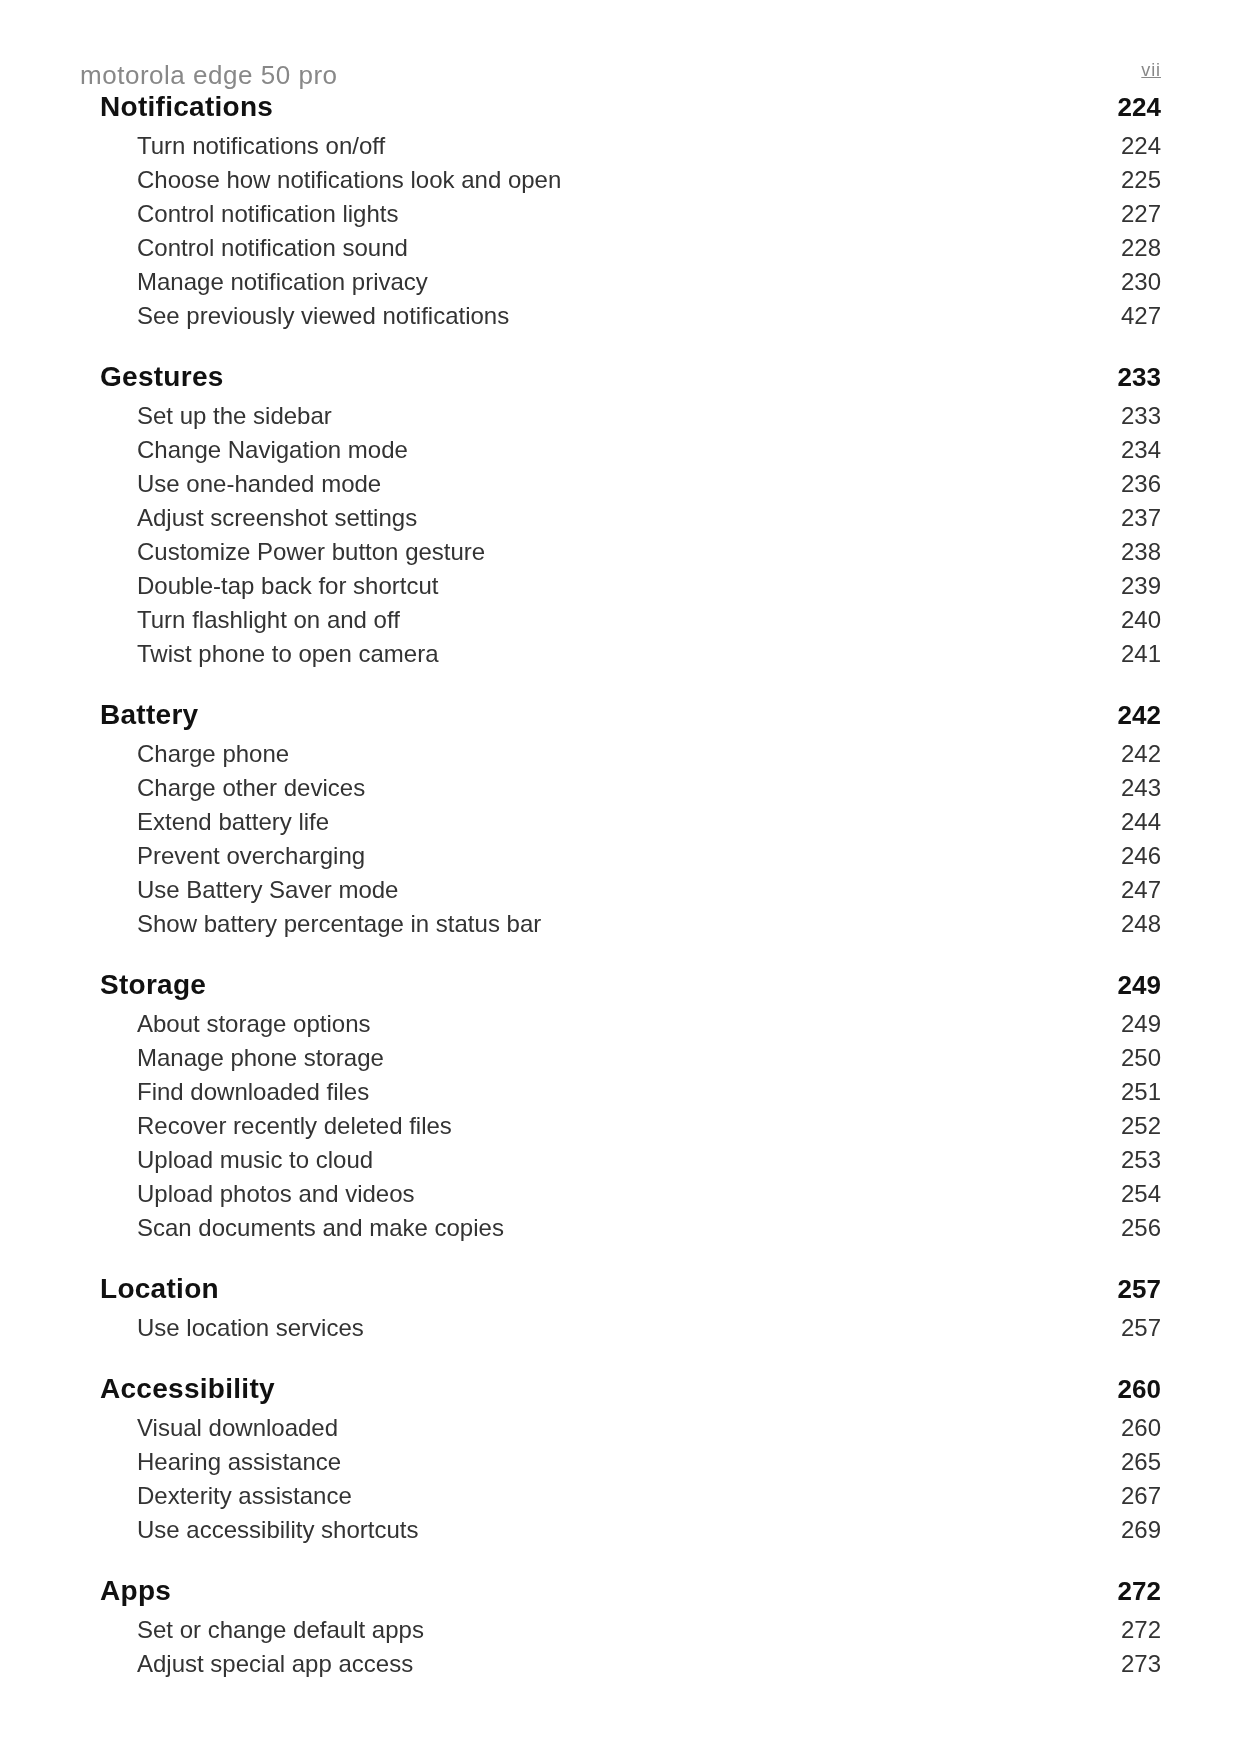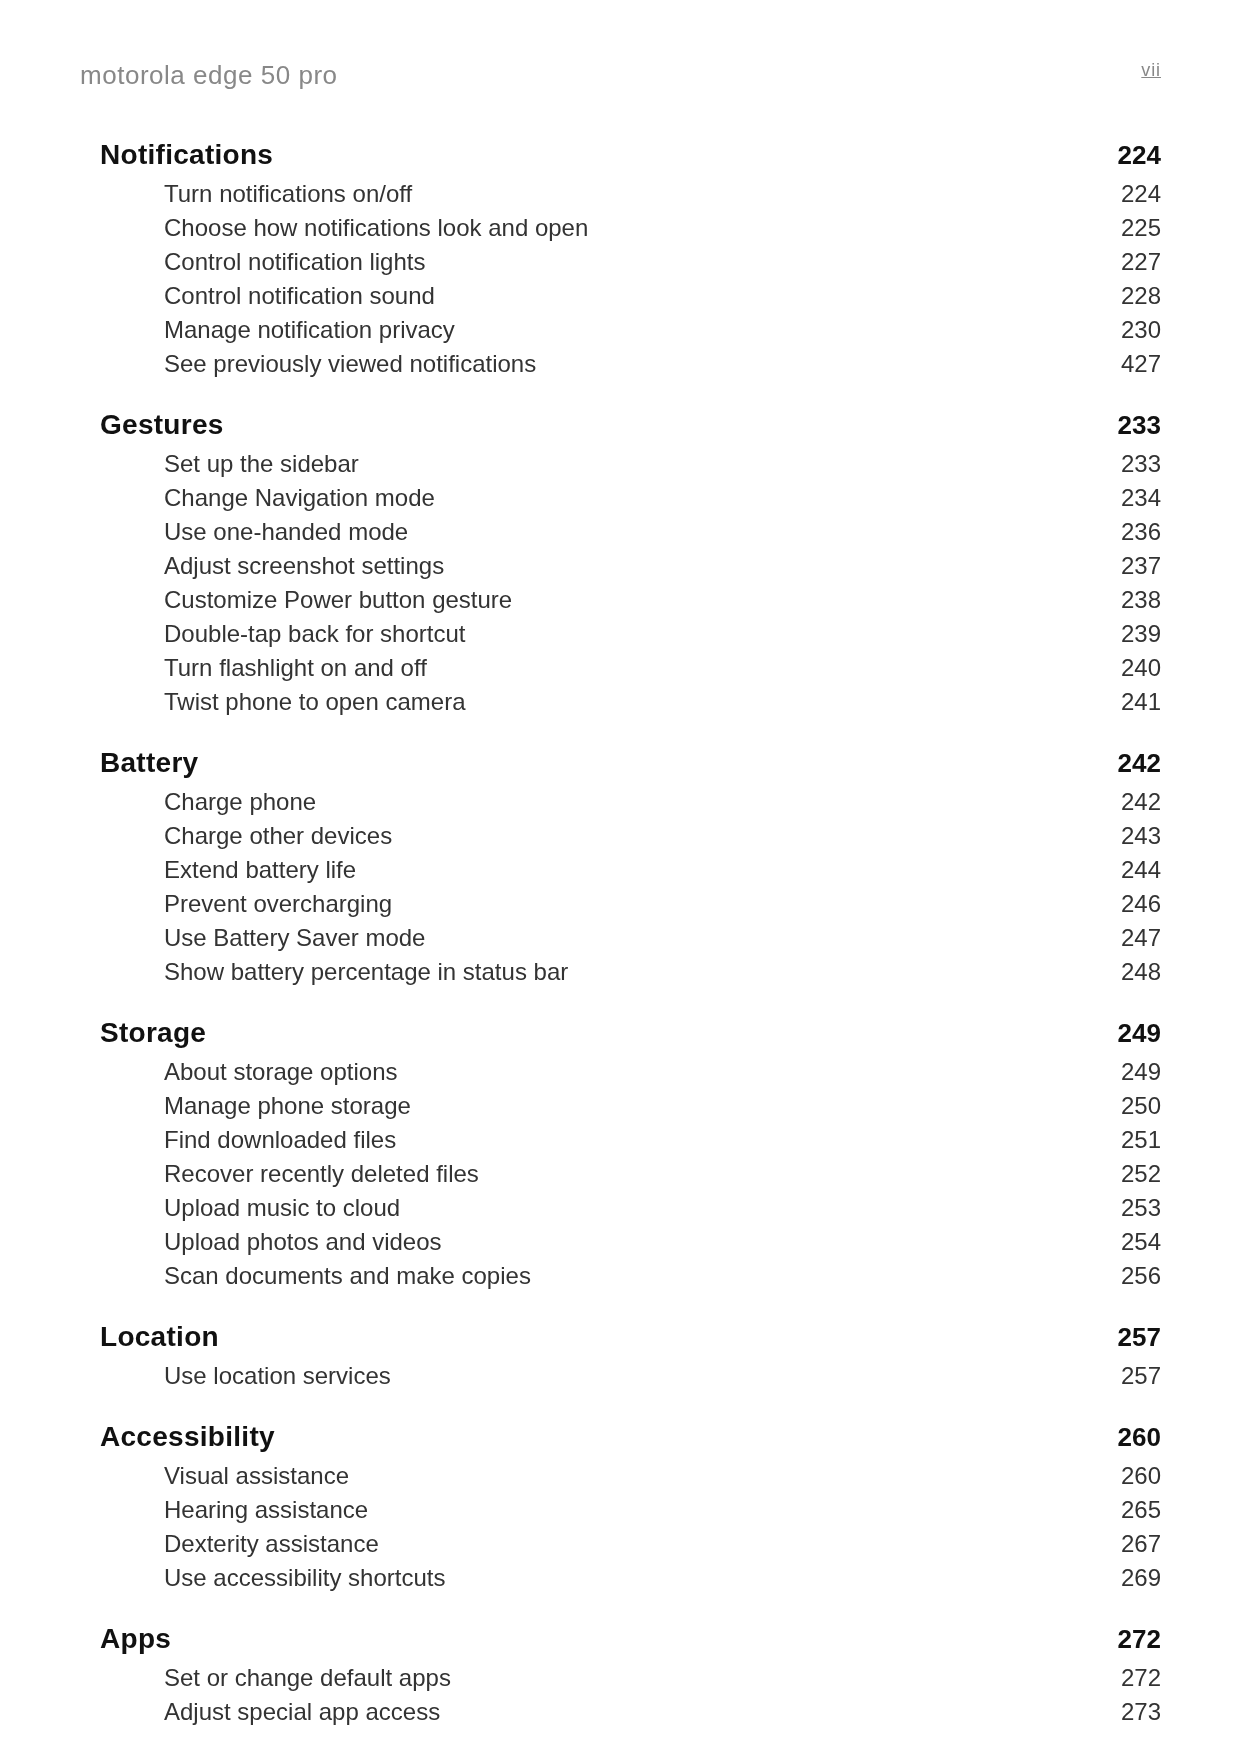--- a/index.html
+++ b/index.html
@@ -14,21 +14,20 @@
       width: 1241px;
       min-height: 1754px;
       padding: 60px 80px 80px 80px;
       color: #222222;
     }
 
     .page-header {
       display: flex;
       justify-content: space-between;
       align-items: flex-start;
-      margin-bottom: 48px;
     }
 
     .device-name {
       font-size: 26px;
       color: #888888;
       font-weight: 400;
       letter-spacing: 0.02em;
     }
 
     .page-number-header {
@@ -63,21 +62,21 @@
     }
 
     .section-page {
       font-size: 26px;
       font-weight: 700;
       color: #111111;
       white-space: nowrap;
     }
 
     .section-items {
-      margin-left: 64px;
+      margin-left: 37px;
     }
 
     .toc-item {
       display: flex;
       justify-content: space-between;
       align-items: baseline;
       padding: 3px 0;
     }
 
     .toc-item-label {
@@ -255,21 +254,21 @@
         </div>
       </div>
     </div>
     <div class="section">
       <div class="section-header">
         <span class="section-title">Accessibility</span>
         <span class="section-page">260</span>
       </div>
       <div class="section-items">
         <div class="toc-item">
-          <span class="toc-item-label">Visual assistance</span>
+          <span class="toc-item-label">Visual downloaded</span>
           <span class="toc-item-page">260</span>
         </div>
         <div class="toc-item">
           <span class="toc-item-label">Hearing assistance</span>
           <span class="toc-item-page">265</span>
         </div>
         <div class="toc-item">
           <span class="toc-item-label">Dexterity assistance</span>
           <span class="toc-item-page">267</span>
         </div>

